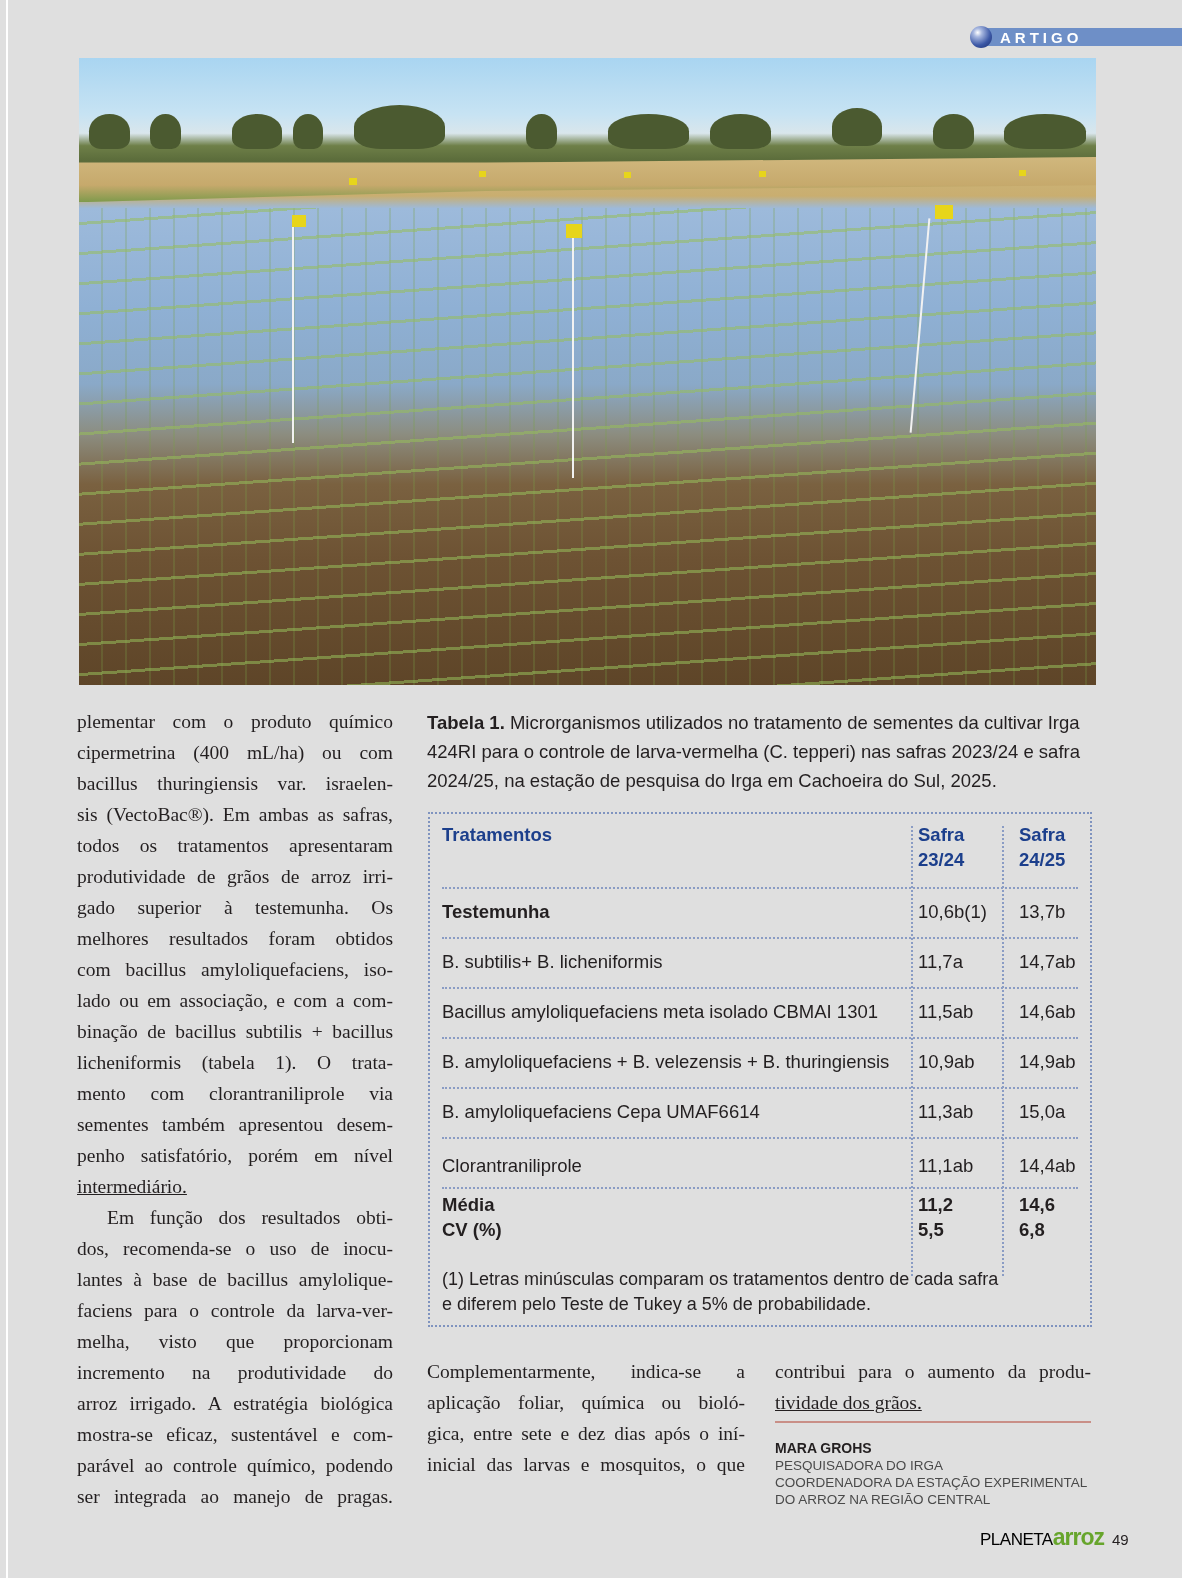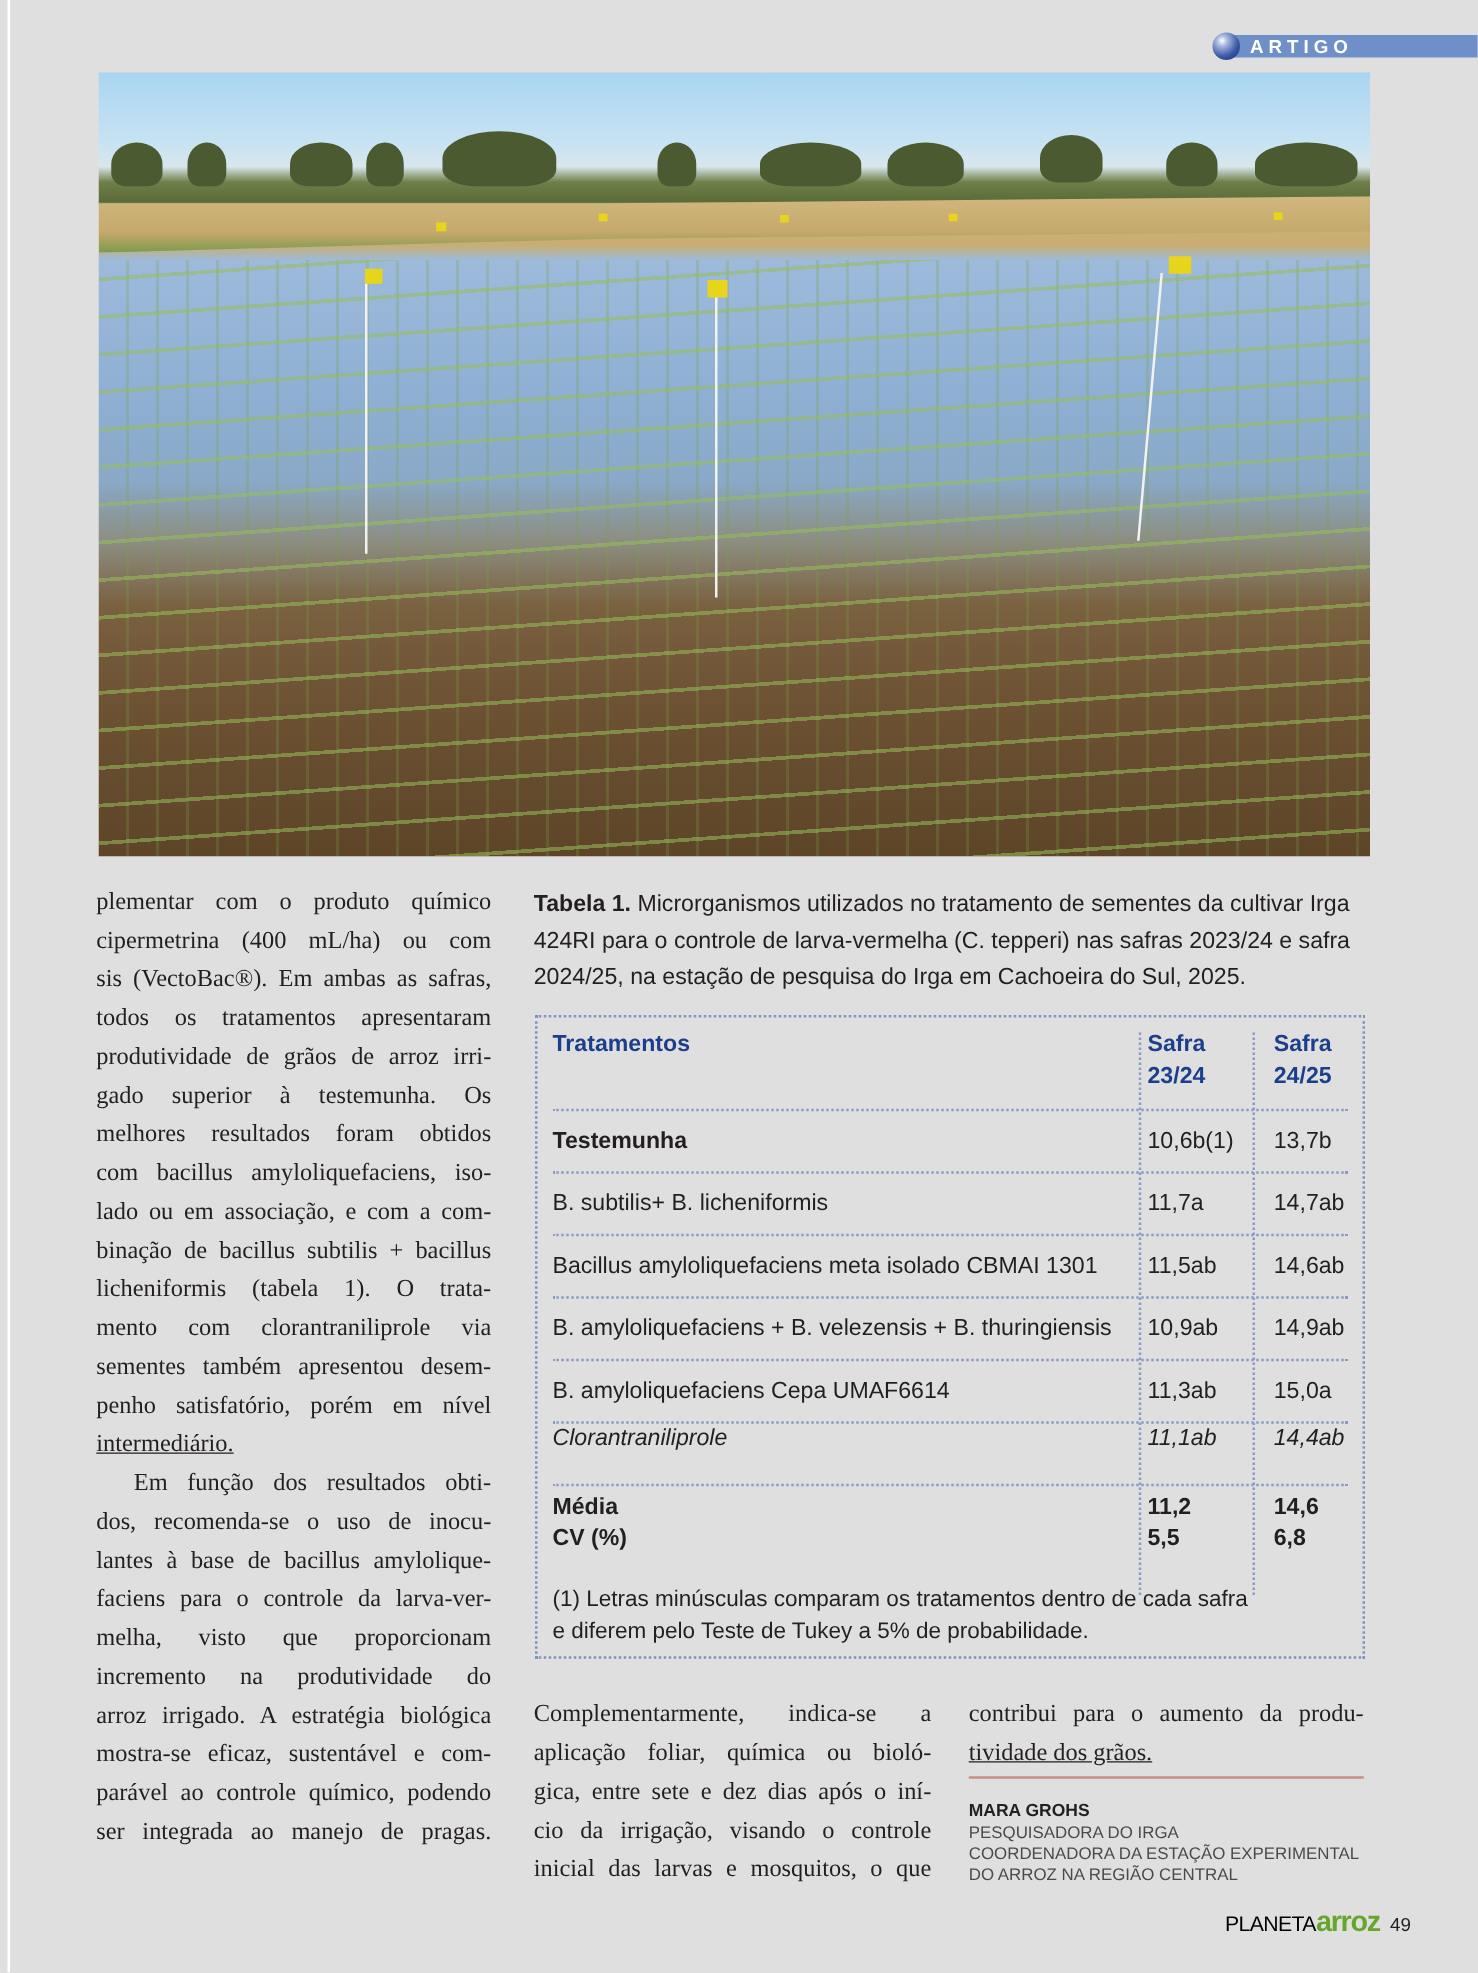--- a/index.html
+++ b/index.html
@@ -127,20 +127,21 @@
   <div class="flag" style="left:400px;top:113px;width:7px;height:6px;"></div>
   <div class="flag" style="left:545px;top:114px;width:7px;height:6px;"></div>
   <div class="flag" style="left:680px;top:113px;width:7px;height:6px;"></div>
   <div class="flag" style="left:940px;top:112px;width:7px;height:6px;"></div>
 </div>
 
 <div class="col-left body-text">
   <p>
     <span class="line">plementar com o produto químico</span>
     <span class="line">cipermetrina (400 mL/ha) ou com</span>
+    <span class="line">bacillus thuringiensis var. israelen-</span>
     <span class="line">sis (VectoBac®). Em ambas as safras,</span>
     <span class="line">todos os tratamentos apresentaram</span>
     <span class="line">produtividade de grãos de arroz irri-</span>
     <span class="line">gado superior à testemunha. Os</span>
     <span class="line">melhores resultados foram obtidos</span>
     <span class="line">com bacillus amyloliquefaciens, iso-</span>
     <span class="line">lado ou em associação, e com a com-</span>
     <span class="line">binação de bacillus subtilis + bacillus</span>
     <span class="line">licheniformis (tabela 1). O trata-</span>
     <span class="line">mento com clorantraniliprole via</span>
@@ -204,21 +205,21 @@
     <span class="cell" style="left:476px;">10,9ab</span>
     <span class="cell" style="left:577px;">14,9ab</span>
   </div>
   <div class="hsep" style="top:273px;"></div>
   <div class="row" style="top:274px;">
     <span class="cell" style="left:0;">B. amyloliquefaciens Cepa UMAF6614</span>
     <span class="cell" style="left:476px;">11,3ab</span>
     <span class="cell" style="left:577px;">15,0a</span>
   </div>
   <div class="hsep" style="top:323px;"></div>
-  <div class="row" style="top:312px;font-style:italic;">
+  <div class="row" style="top:328px;">
     <span class="cell" style="left:0;">Clorantraniliprole</span>
     <span class="cell" style="left:476px;">11,1ab</span>
     <span class="cell" style="left:577px;">14,4ab</span>
   </div>
   <div class="hsep" style="top:373px;"></div>
 
   <div class="summary" style="left:12px;">
     <div>Média</div>
     <div>CV (%)</div>
   </div>
@@ -234,21 +235,20 @@
   <div class="footnote">
     <div>(1) Letras minúsculas comparam os tratamentos dentro de cada safra</div>
     <div>e diferem pelo Teste de Tukey a 5% de probabilidade.</div>
   </div>
 </div>
 
 <div class="col-mid body-text">
   <span class="line">Complementarmente, indica-se a</span>
   <span class="line">aplicação foliar, química ou bioló-</span>
   <span class="line">gica, entre sete e dez dias após o iní-</span>
-  <span class="line">cio da irrigação, visando o controle</span>
   <span class="line">inicial das larvas e mosquitos, o que</span>
 </div>
 
 <div class="col-right body-text">
   <span class="line">contribui para o aumento da produ-</span>
   <span class="line last">tividade dos grãos.</span>
 </div>
 <div class="sig-rule"></div>
 <div class="author">
   <div class="name">MARA GROHS</div>

